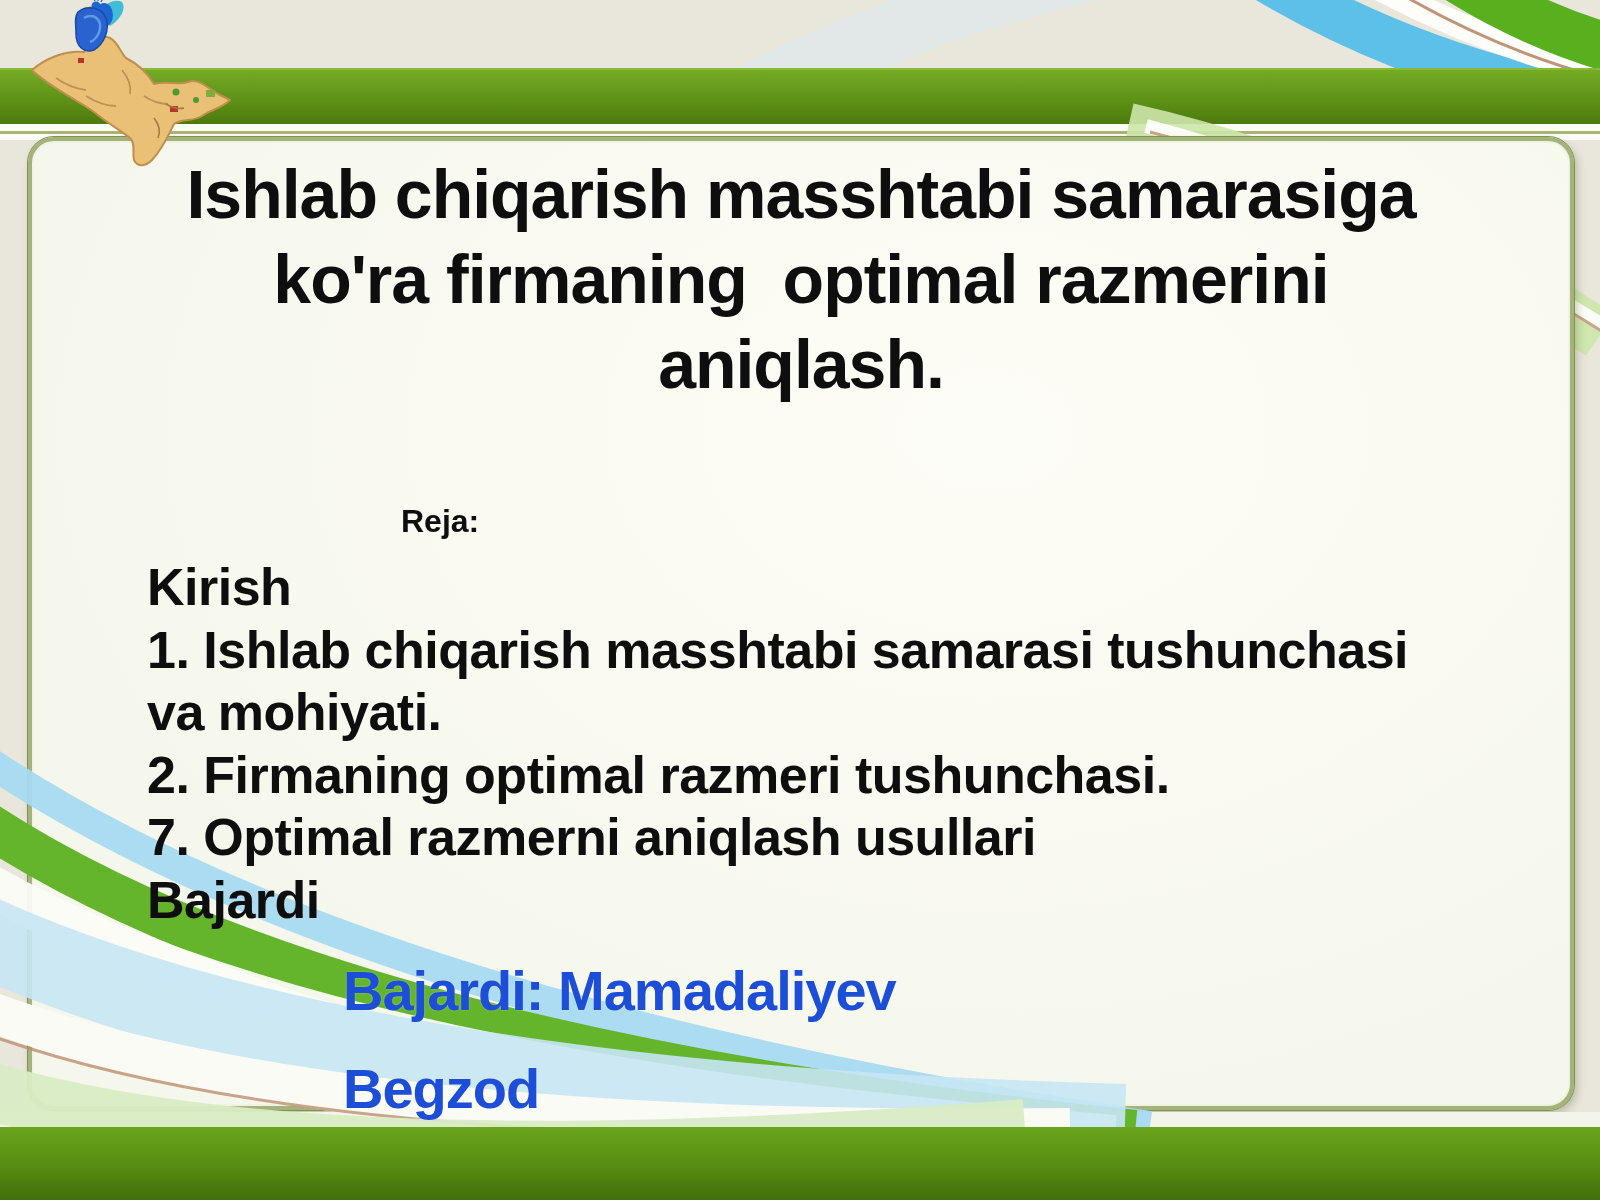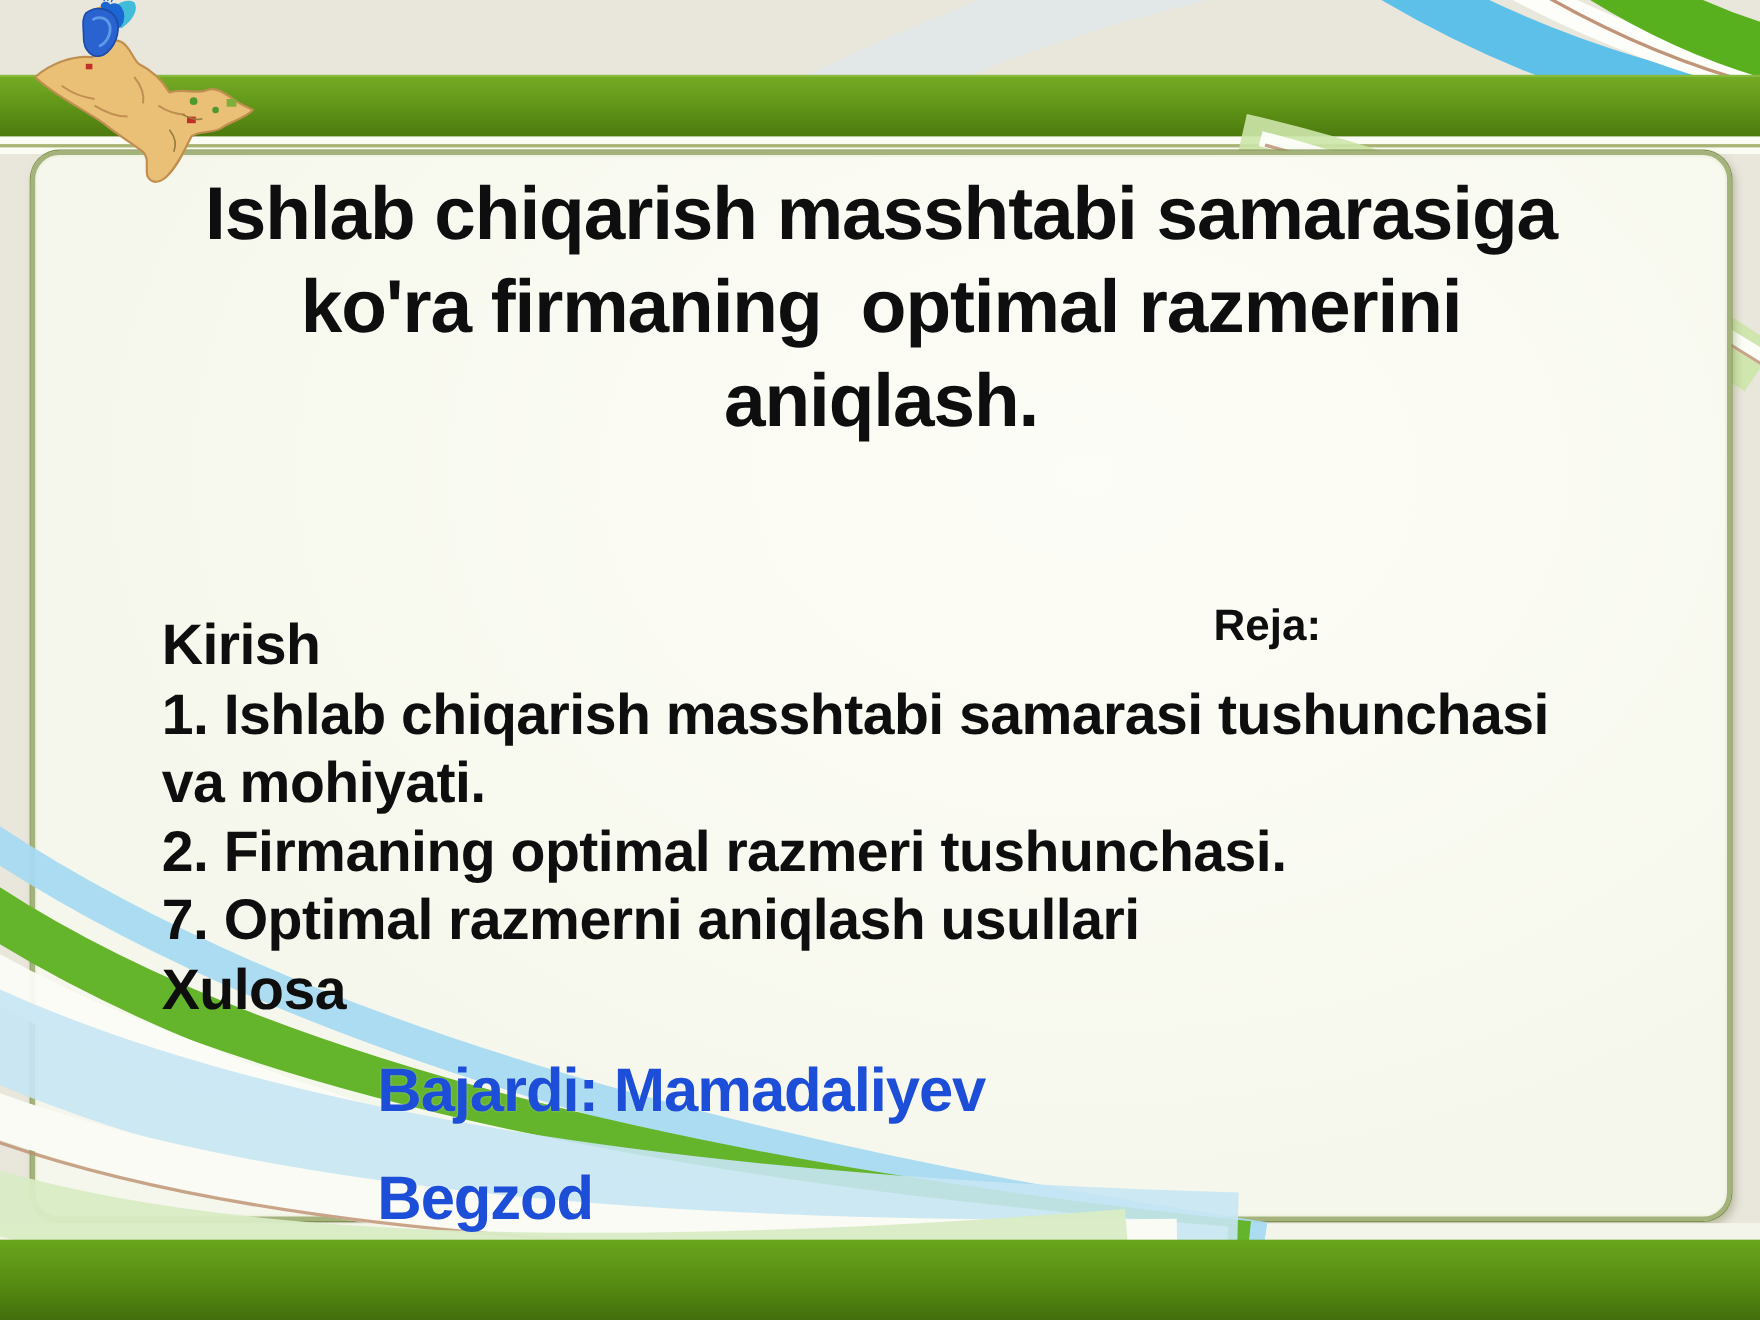--- a/index.html
+++ b/index.html
@@ -34,21 +34,21 @@
   .map{position:absolute;left:26px;top:0;width:215px;height:175px;z-index:8;pointer-events:none;}
   .txt{position:absolute;z-index:9;color:#0e0e0e;}
   .title{
     top:152px;left:801px;width:1560px;margin-left:-780px;
     text-align:center;font-size:68px;line-height:85px;letter-spacing:-1px;
     white-space:pre-wrap;
     text-shadow:0 0 2px rgba(255,255,255,.6);
   }
   .reja{
     top:493px;left:801px;width:800px;margin-left:-400px;
-    text-align:right;font-size:40px;line-height:56px;margin-top:48px;
+    text-align:left;font-size:32px;line-height:56px;
   }
   .plan{top:556px;left:127px;width:1340px;font-size:52px;line-height:62.5px;letter-spacing:-0.5px;}
   .plan-item{white-space:pre-line;margin-left:20px;}
   .author{
     top:942px;left:343px;width:1100px;
     font-size:56px;line-height:98px;letter-spacing:-1px;
     color:#1d4ed8;white-space:pre-line;
     text-shadow:0 0 2px rgba(255,255,255,.4);
   }
 </style>
@@ -123,19 +123,19 @@
 aniqlash.</div>
 
   <div class="txt reja">Reja:</div>
 
   <div class="txt plan">
     <div class="plan-item">Kirish</div>
     <div class="plan-item">1. Ishlab chiqarish masshtabi samarasi tushunchasi
 va mohiyati.</div>
     <div class="plan-item">2. Firmaning optimal razmeri tushunchasi.</div>
     <div class="plan-item">7. Optimal razmerni aniqlash usullari</div>
-    <div class="plan-item">Xulosa</div>
+    <div class="plan-item">Bajardi</div>
   </div>
 
   <div class="txt author">Bajardi: Mamadaliyev
 Begzod</div>
 
 </div>
 
 </body></html>

